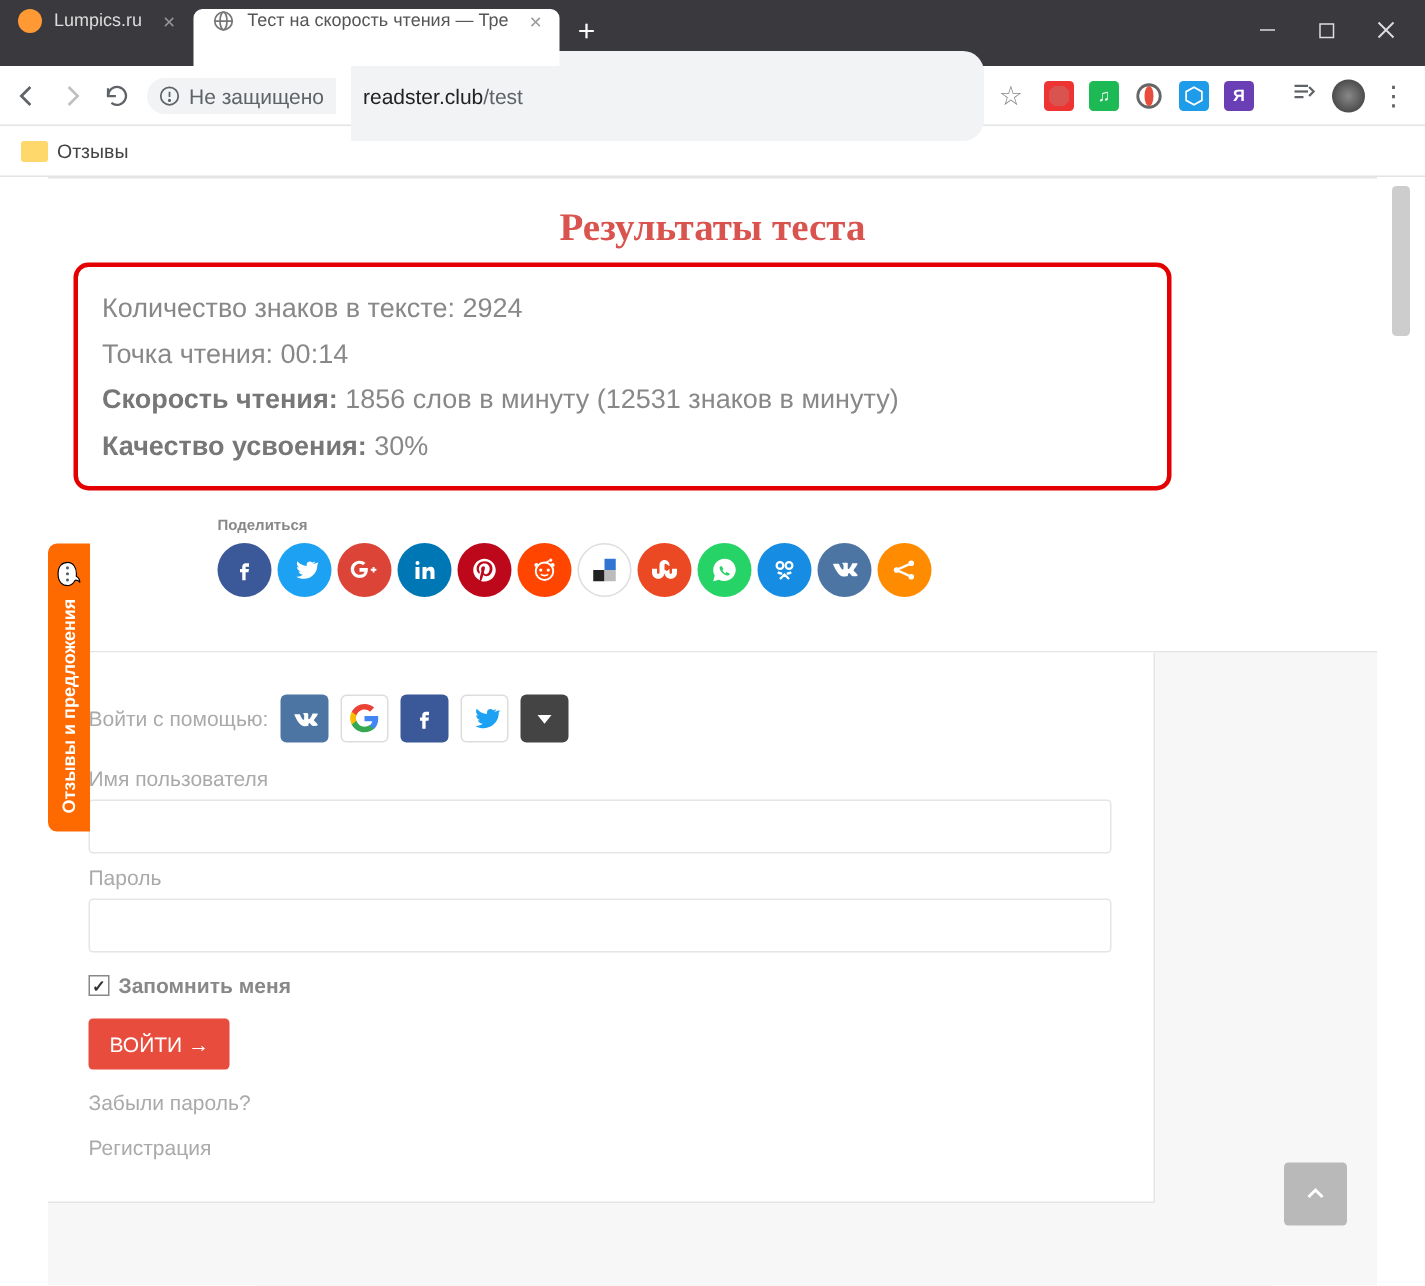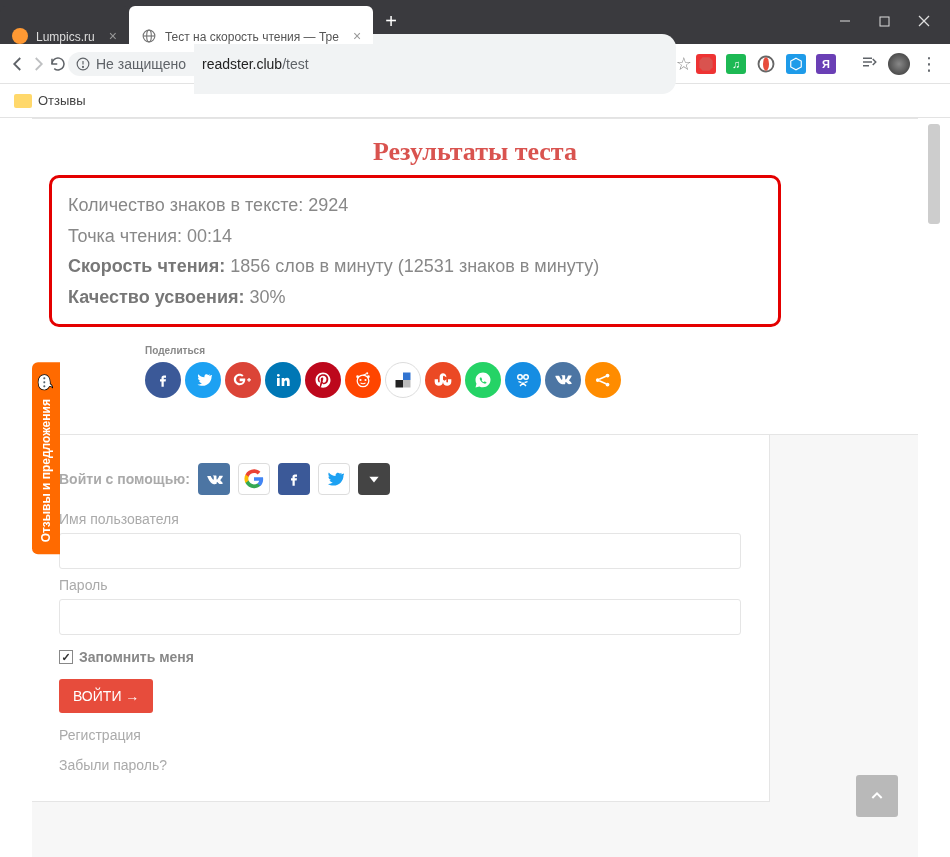--- a/index.html
+++ b/index.html
@@ -1,31 +1,31 @@
 <!DOCTYPE html>
 <html><head>
 <meta charset="utf-8">
 <style>
 * { box-sizing: border-box; margin: 0; padding: 0; font-family: Arial, Helvetica, sans-serif; }
 body { background: #fff; }
 
 
 .window { width: 950px; height: 857px; background: #fff; position: relative; }
 .titlebar { height: 44px; background: #3a3a3e; display: flex; align-items: stretch; }
-.tab { display: flex; align-items: flex-end; gap: 8px; padding: 0 12px; color: #ddd; font-size: 12px; border-top-left-radius: 6px; border-top-right-radius: 6px; margin-top: 6px; height: 38px; position: relative; }
+.tab { display: flex; align-items: flex-start; gap: 8px; padding: 0 12px; color: #ddd; font-size: 12px; border-top-left-radius: 6px; border-top-right-radius: 6px; margin-top: 6px; height: 38px; position: relative; }
 .tab.active { background: #fff; color: #555; }
 .tab.inactive { background: #3a3a3e; }
 .tab .favicon { width: 16px; height: 16px; border-radius: 50%; display: inline-flex; align-items: center; justify-content: center; font-size: 11px; }
 .fav-orange { background: #ff9933; }
 .fav-gray svg { fill: #999; }
 .tab .close { color: #999; font-size: 14px; margin-left: 6px; }
 .newtab { color: #fff; font-size: 20px; padding: 10px 12px; }
 .winbtns { margin-left: auto; display: flex; align-items: center; gap: 28px; padding-right: 20px; color: #ddd; }
 
-.addrbar { height: 40px; background: #fff; border-bottom: 1px solid #e3e3e3; display: flex; align-items: center; padding: 0 8px; }
+.addrbar { height: 40px; background: #fff; border-bottom: 1px solid #e3e3e3; display: flex; align-items: center; padding: 0 8px; gap: 10px; }
 .nav-icn { width: 20px; height: 20px; color: #5f6368; display: flex; align-items: center; justify-content: center; }
 .sec { display: flex; align-items: center; gap: 6px; color: #5f6368; font-size: 14px; padding: 4px 8px; background: #f1f3f4; border-radius: 14px 0 0 14px; }
 .url { flex: 1; color: #5f6368; font-size: 14px; background: #f1f3f4; padding: 22px 8px; border-radius: 0 14px 14px 0; }
 .url .domain { color: #222; }
 .extns { display: flex; align-items: center; gap: 10px; padding: 0 4px; }
 .ext { width: 20px; height: 20px; border-radius: 3px; display: flex; align-items: center; justify-content: center; font-size: 11px; color: #fff; font-weight: bold; }
 
 .bkmk { height: 34px; background: #fff; border-bottom: 1px solid #e3e3e3; display: flex; align-items: center; padding: 0 14px; gap: 6px; font-size: 13px; color: #444; }
 .bkmk .folder { width: 18px; height: 14px; background: #ffd86b; border-radius: 2px; }
 
@@ -37,21 +37,21 @@
 .results-title { text-align: center; color: #d9534f; font-family: Georgia, serif; font-size: 26px; font-weight: bold; padding: 18px 0 8px 0; }
 .red-box { border: 3px solid #e40000; border-radius: 10px; padding: 12px 16px; color: #888; font-size: 18px; line-height: 1.7; margin-left: -10px; margin-right: 110px; }
 .red-box b { color: #777; font-weight: bold; }
 .share-block { margin: 18px 0 8px 86px; }
 .share-title { color: #888; font-size: 10px; font-weight: bold; margin-bottom: 6px; }
 .share-row { display: flex; gap: 4px; }
 .sh { width: 36px; height: 36px; border-radius: 50%; display: flex; align-items: center; justify-content: center; }
 
 .login-card { width: 740px; background: #fff; border: 1px solid #e5e5e5; border-top: none; padding: 28px; }
 .login-h { font-family: Georgia, serif; color: #777; font-size: 15px; font-weight: bold; letter-spacing: 0.5px; margin-bottom: 18px; }
-.soc-row { display: flex; align-items: center; gap: 8px; color: #aaa; font-size: 14px; margin-bottom: 16px; font-weight: bold; }
+.soc-row { display: flex; align-items: center; gap: 8px; color: #aaa; font-size: 14px; margin-bottom: 16px; }
 .soc { width: 32px; height: 32px; border-radius: 4px; display: flex; align-items: center; justify-content: center; color: #fff; font-weight: bold; font-size: 16px; }
 .lbl { color: #aaa; font-size: 14px; display: block; margin-bottom: 6px; margin-top: 8px; }
 .inp { width: 100%; height: 36px; border: 1px solid #e5e5e5; border-radius: 3px; background: #fff; padding: 0 8px; }
 .chk-row { display: flex; align-items: center; gap: 6px; color: #888; font-size: 14px; font-weight: bold; margin: 14px 0; }
 .chk { width: 14px; height: 14px; border: 1px solid #888; background: #fff; display: inline-flex; align-items: center; justify-content: center; font-size: 11px; color: #333; }
 .btn-login { background: #e74c3c; color: #fff; border: none; border-radius: 3px; padding: 9px 14px; font-size: 14px; cursor: pointer; }
 .link { color: #aaa; font-size: 14px; margin-top: 14px; display: block; }
 
 .feedback-tab { position: absolute; left: 32px; top: 362px; writing-mode: vertical-rl; transform: rotate(180deg); background: #ff6a00; color: #fff; font-size: 12px; font-weight: bold; padding: 12px 6px; border-radius: 0 6px 6px 0; display: flex; align-items: center; gap: 8px; }
 .feedback-tab .icn { transform: rotate(90deg); font-size: 14px; }
@@ -318,22 +318,22 @@
         <label class="lbl">Пароль</label>
         <input class="inp" type="password" style="">
 
         <div class="chk-row">
           <span class="chk">✓</span>
           <span>Запомнить меня</span>
         </div>
 
         <button class="btn-login">ВОЙТИ →</button>
 
+        <a class="link">Забыли пароль?</a>
         <a class="link">Регистрация</a>
-        <a class="link">Забыли пароль?</a>
       </div>
     </div>
   </div>
 
   <div class="feedback-tab">
     <span>Отзывы и предложения</span>
     <span class="icn">💬</span>
   </div>
 
   <div class="scroll-top">

